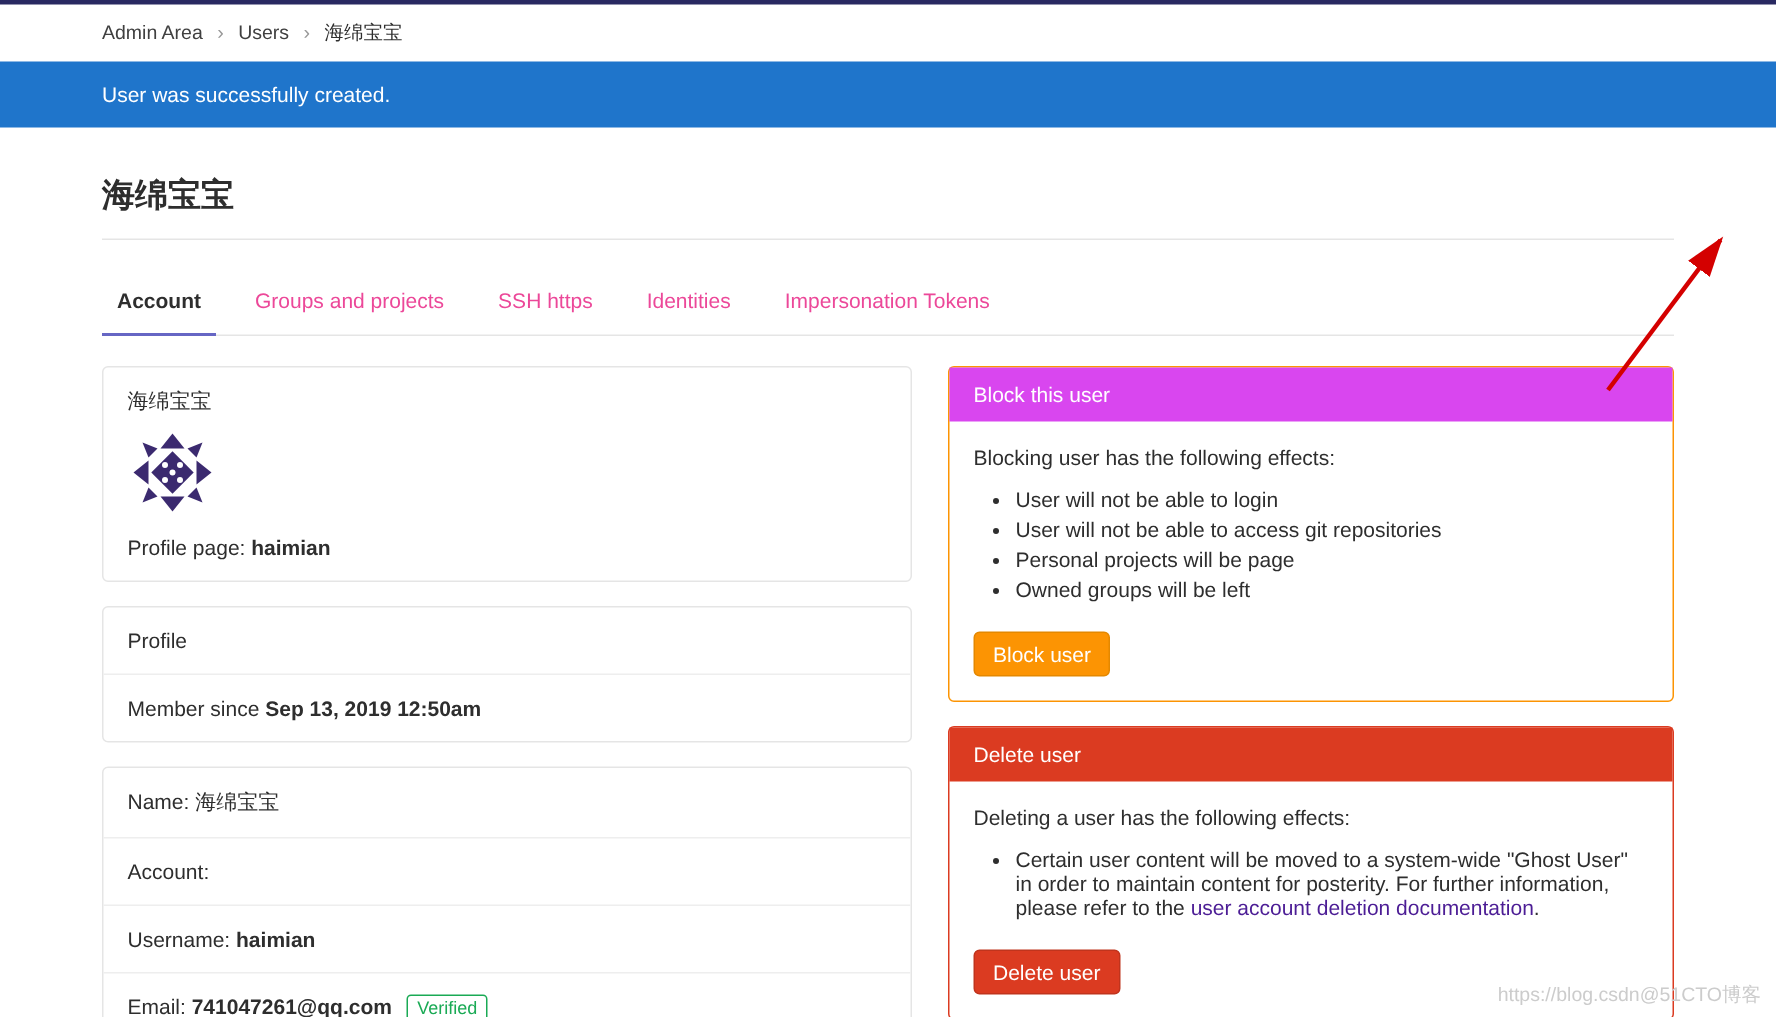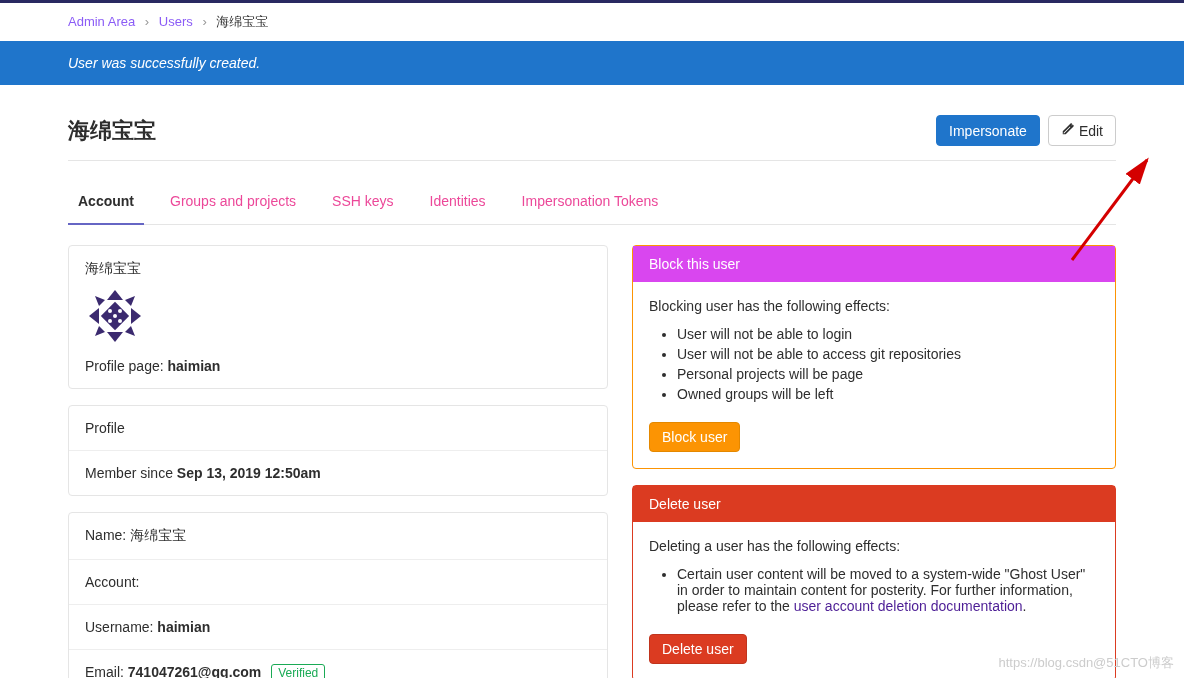--- a/index.html
+++ b/index.html
@@ -1,23 +1,23 @@
 <!DOCTYPE html>
 <html><head>
   <meta charset="utf-8">
   <style>
     * { box-sizing: border-box; margin: 0; padding: 0; }
     body { font-family: -apple-system, BlinkMacSystemFont, "Segoe UI", Helvetica, Arial, sans-serif; color: #2e2e2e; font-size: 14px; background: #fff; }
     .top-border { height: 3px; background: #292961; }
     .container { max-width: 1080px; margin: 0 auto; padding: 0 16px; }
     .breadcrumb { padding: 10px 0; font-size: 13px; color: #707070; }
-    .breadcrumb a { color: #8b5cf6; text-decoration: none; }
+    .breadcrumb a { color: #404040; text-decoration: none; }
     .breadcrumb .sep { margin: 0 6px; color: #999; }
     .breadcrumb .current { color: #2e2e2e; }
-    .alert-success { background: #1f75cb; color: #fff; padding: 14px 12px; font-style: italic; }
+    .alert-success { background: #1f75cb; color: #fff; padding: 14px 12px; }
     .alert-success .container { font-size: 14px; }
     .page-header { display: flex; justify-content: space-between; align-items: center; padding: 20px 0 14px; border-bottom: 1px solid #e5e5e5; margin-top: 10px;}
     .page-title { font-size: 22px; font-weight: 600; }
     .header-actions { display: flex; gap: 8px; }
     .btn { display: inline-flex; align-items: center; gap: 4px; padding: 6px 12px; font-size: 14px; border-radius: 4px; cursor: pointer; border: 1px solid transparent; }
     .btn-primary { background: #1f75cb; color: #fff; border-color: #1f75cb; }
     .btn-outline { background: #fff; border: 1px solid #ccc; color: #2e2e2e; }
     .btn-warning { background: #fc9403; border-color: #e48800; color: #fff; }
     .btn-danger { background: #db3b21; border-color: #c0341d; color: #fff; }
     .tabs { display: flex; gap: 16px; border-bottom: 1px solid #e5e5e5; margin-top: 18px; }
@@ -60,46 +60,35 @@
   </div>
 </div>
 
 <div class="alert-success">
   <div class="container">User was successfully created.</div>
 </div>
 
 <div class="container" style="position:relative;">
   <div class="page-header">
     <div class="page-title">海绵宝宝</div>
-    <div class="header-actions">
-      <button class="btn btn-primary">Impersonate</button>
-      <button class="btn btn-outline">
-        <span>
-          <svg width="14" height="14" viewBox="0 0 16 16">
-              <path fill="#2e2e2e" d="M12.3 1.7l2 2c.4.4.4 1 0 1.4L5.4 14 2 14l0-3.4 8.9-8.9c.4-.4 1-.4 1.4 0zM3 12.4V13h.6l7.2-7.2-.6-.6L3 12.4zM11.9 3.5l.6.6 1-1-.6-.6-1 1z"></path>
-            </svg>
-        </span>
-        <span>Edit</span>
-      </button>
-    </div>
   </div>
 
   <svg class="arrow" style="top:55px; right:-40px;" width="120" height="120">
     <defs>
         <marker id="ah" markerWidth="10" markerHeight="10" refX="8" refY="3" orient="auto">
           <path d="M0,0 L0,6 L9,3 z" fill="#d40000"></path>
         </marker>
       </defs>
     <line x1="20" y1="110" x2="95" y2="10" stroke="#d40000" stroke-width="3" marker-end="url(#ah)"></line>
   </svg>
 
   <div class="tabs">
     <div class="tab active">Account</div>
     <div class="tab">Groups and projects</div>
-    <div class="tab">SSH keys</div>
+    <div class="tab">SSH https</div>
     <div class="tab">Identities</div>
     <div class="tab">Impersonation Tokens</div>
   </div>
 
   <div class="content-row">
     <div class="col-left">
 
       <div class="card">
         <div class="avatar-block">
           <div class="profile-label">海绵宝宝</div>

